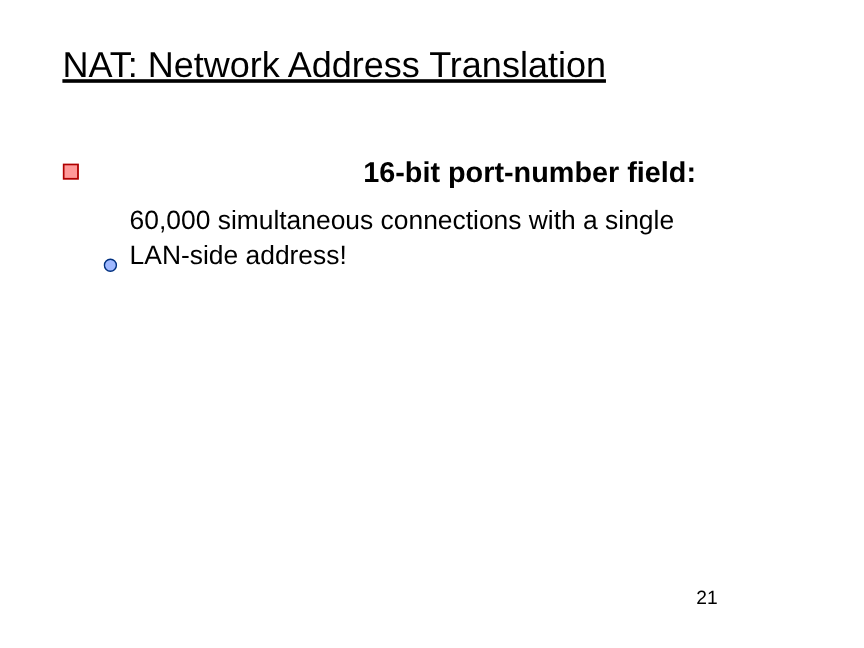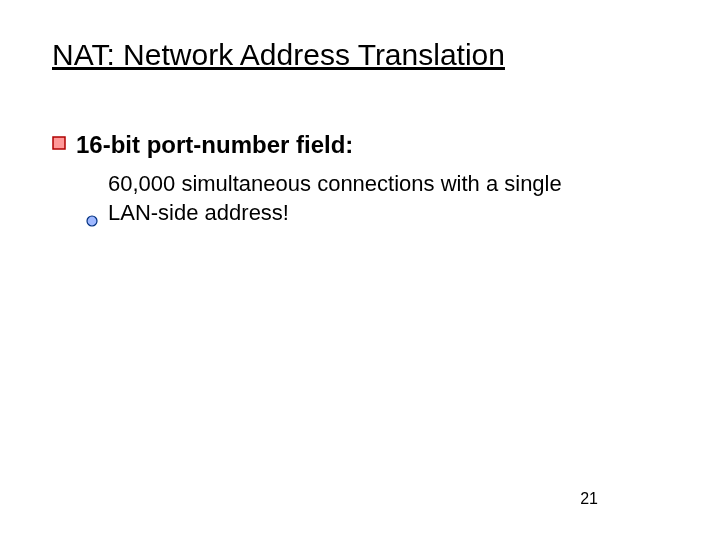--- a/index.html
+++ b/index.html
@@ -30,20 +30,21 @@
   .body {
     position: absolute;
     top: 130px;
     left: 52px;
     right: 60px;
   }
   .level1 {
     display: flex;
     align-items: flex-start;
     margin-bottom: 10px;
+    justify-content: space-between;
   }
   .bullet-square {
     width: 14px;
     height: 14px;
     margin-top: 6px;
     margin-right: 10px;
     flex: 0 0 auto;
     display: inline-block;
   }
   .bullet-square svg { display: block; }

